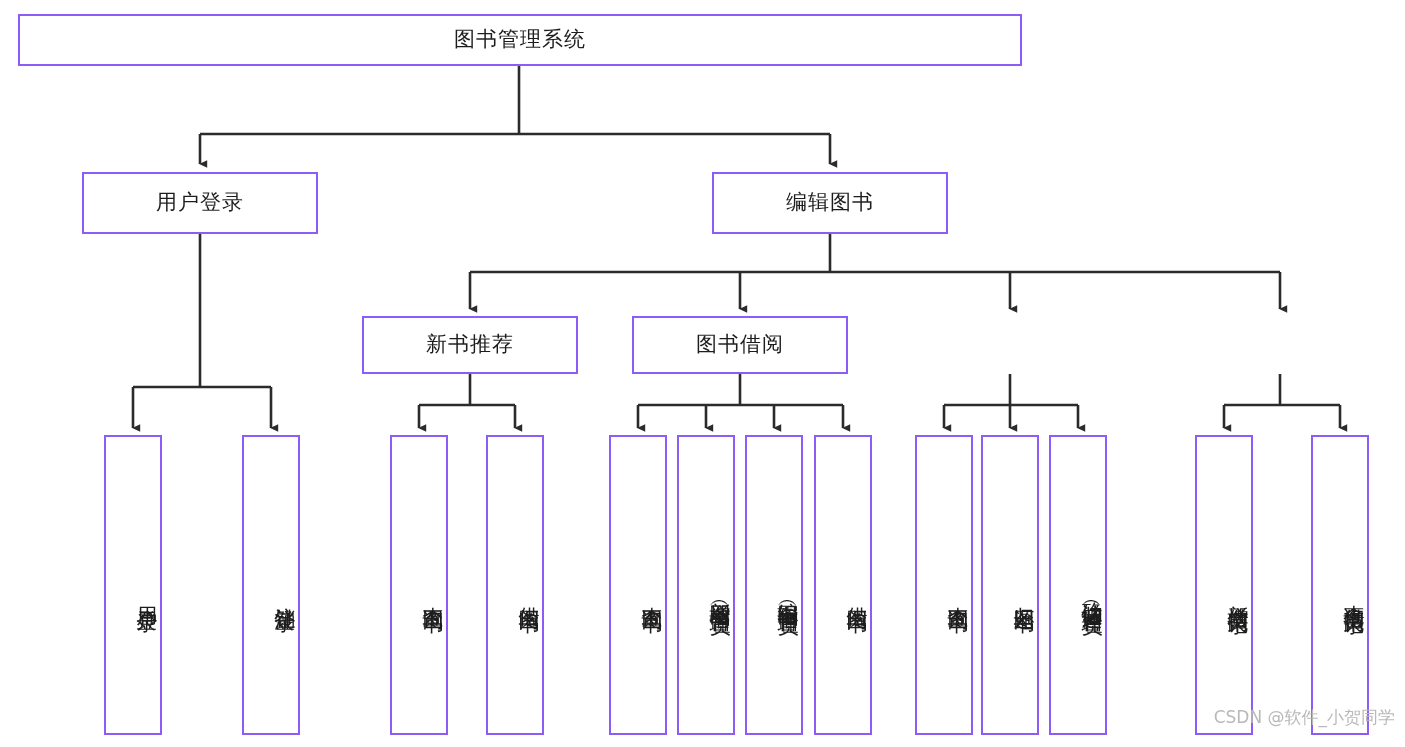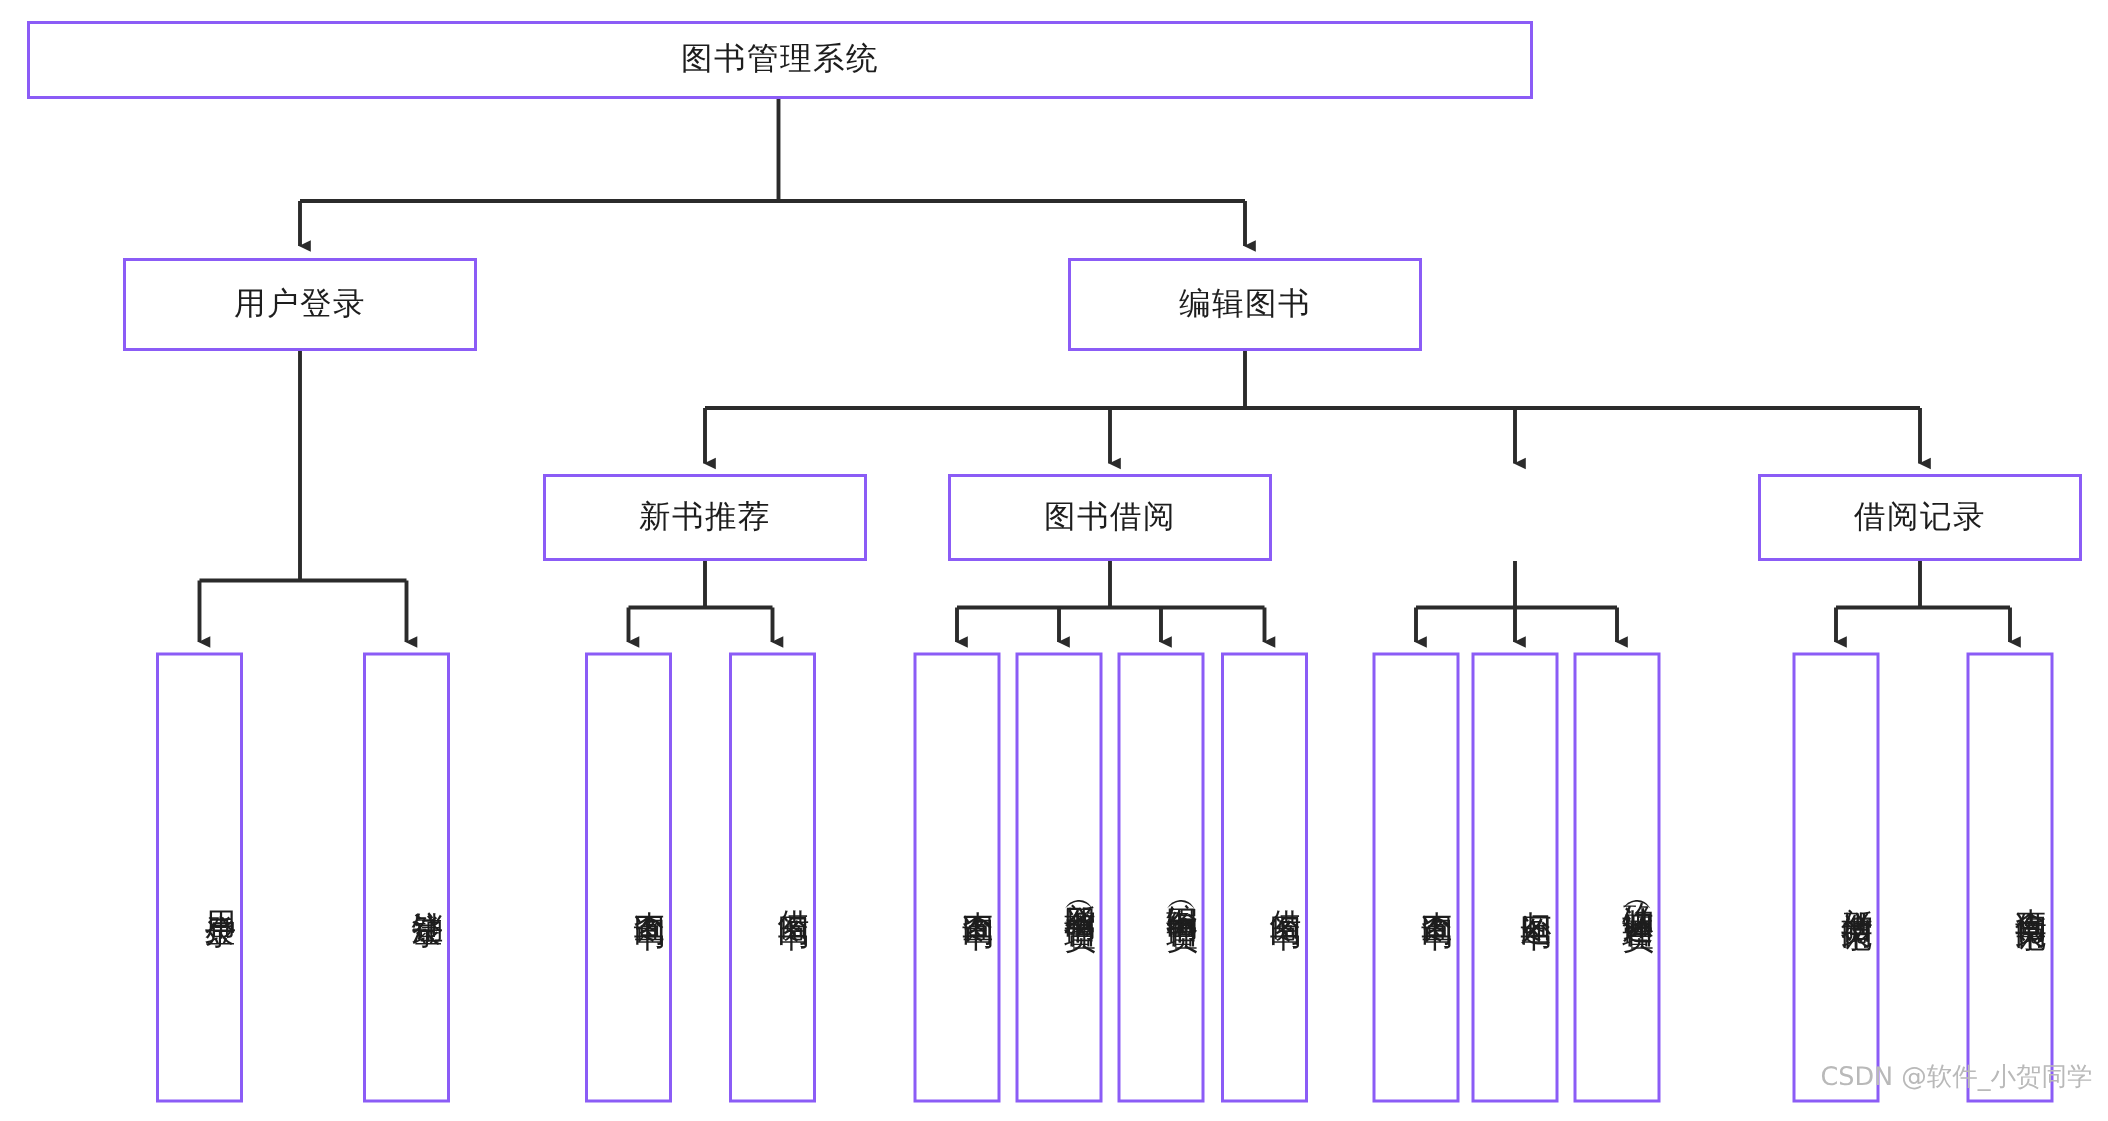--- a/index.html
+++ b/index.html
@@ -131,23 +131,20 @@
   <div class="node horiz" style="left:712px; top:172px; width:236px; height:62px;">
     <span>编辑图书</span>
   </div>
 
   <div class="node horiz" style="left:362px; top:316px; width:216px; height:58px;text-align:right;">
     <span>新书推荐</span>
   </div>
   <div class="node horiz" style="left:632px; top:316px; width:216px; height:58px;">
     <span>图书借阅</span>
   </div>
-  <div class="node horiz" style="left:1172px; top:316px; width:216px; height:58px;">
-    <span>借阅记录</span>
-  </div>
 
   <div class="node vert" style="left:104px; top:435px; width:58px; height:300px;">
     <span class="vlabel">用户登录</span>
   </div>
   <div class="node vert" style="left:242px; top:435px; width:58px; height:300px;">
     <span class="vlabel">注销登录</span>
   </div>
 
   <div class="node vert" style="left:390px; top:435px; width:58px; height:300px;">
     <span class="vlabel">查询图书</span>

